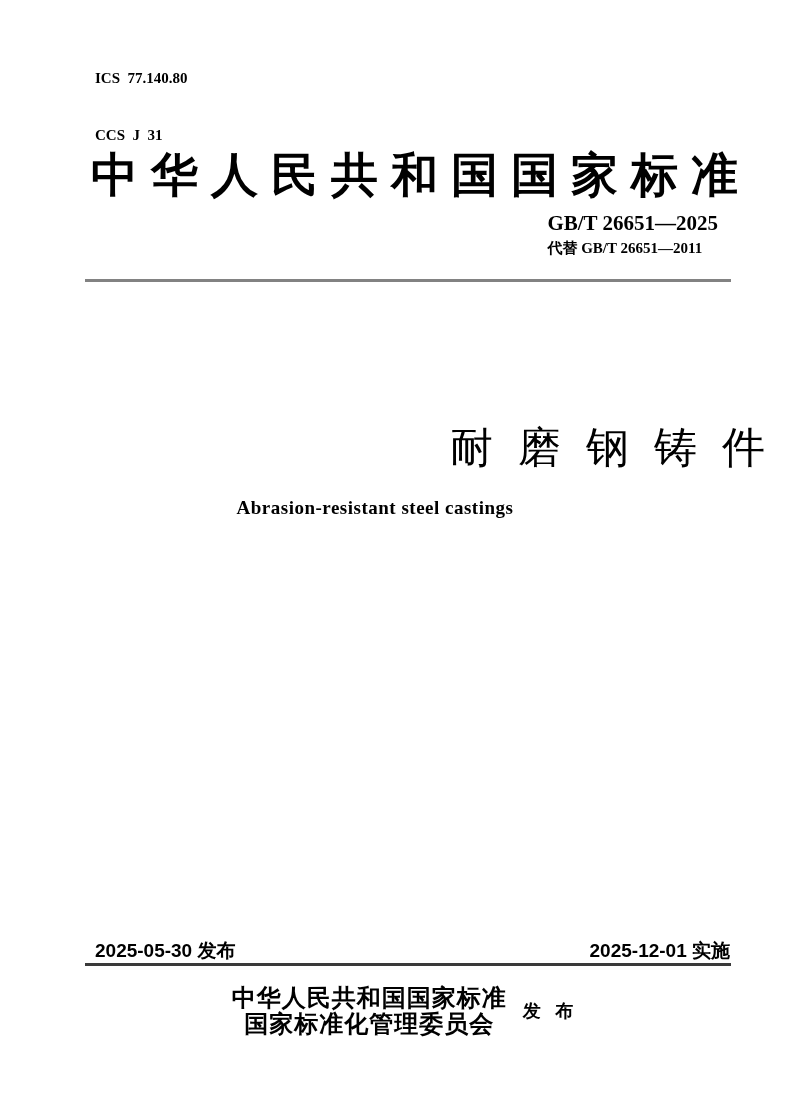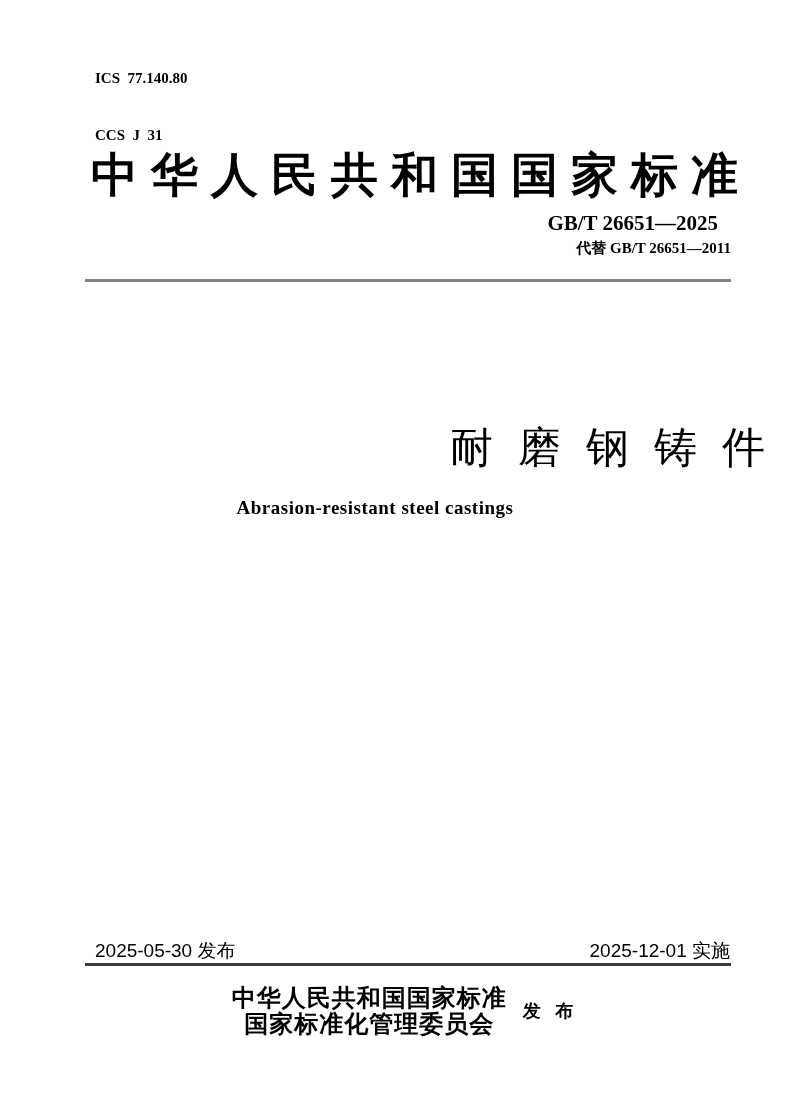--- a/index.html
+++ b/index.html
@@ -47,21 +47,21 @@
     line-height: 1.05;
     letter-spacing: 13px;
     white-space: nowrap;
   }
 
   
   .std-block {
     position: absolute;
     right: 59px;
     top: 211px;
-    text-align: right;
+    text-align: left;
   }
   .std-number {
     font-family: "Liberation Serif", serif;
     font-weight: bold;
     font-size: 21px;
     line-height: 25px;
     padding-right: 13px;
     white-space: nowrap;
   }
   .std-replaces {
@@ -105,21 +105,21 @@
     font-weight: bold;
     font-size: 19px;
     letter-spacing: 0.5px;
   }
 
   
   .date {
     position: absolute;
     top: 938px;
     font-family: "Liberation Sans", sans-serif;
-    font-weight: normal;
+    font-weight: bold;
     font-stretch: condensed;
     font-size: 19px;
     white-space: nowrap;
   }
   .date-issue { left: 95px; }
   .date-impl { right: 60px; }
 
   .rule-bottom {
     position: absolute;
     left: 85px;

